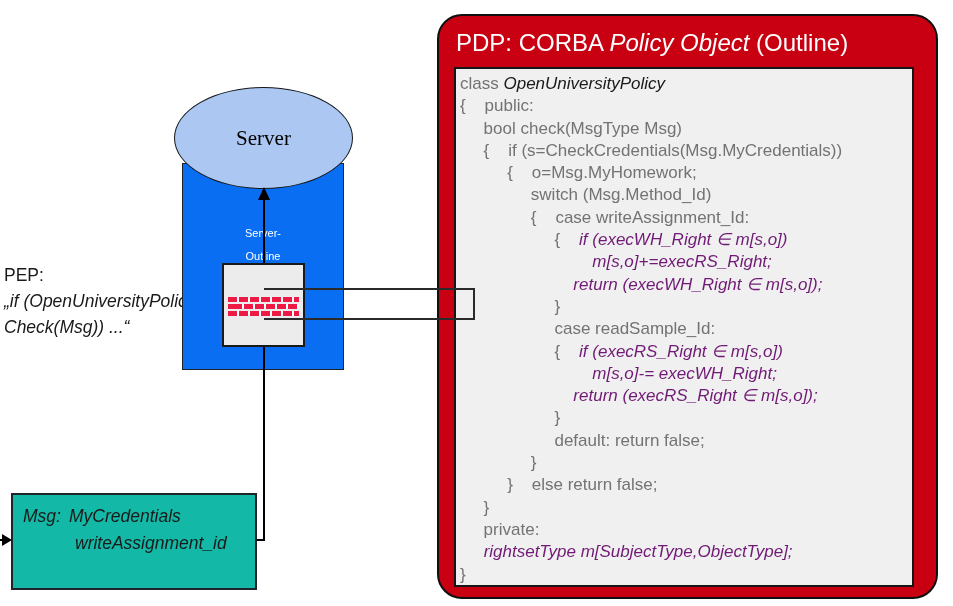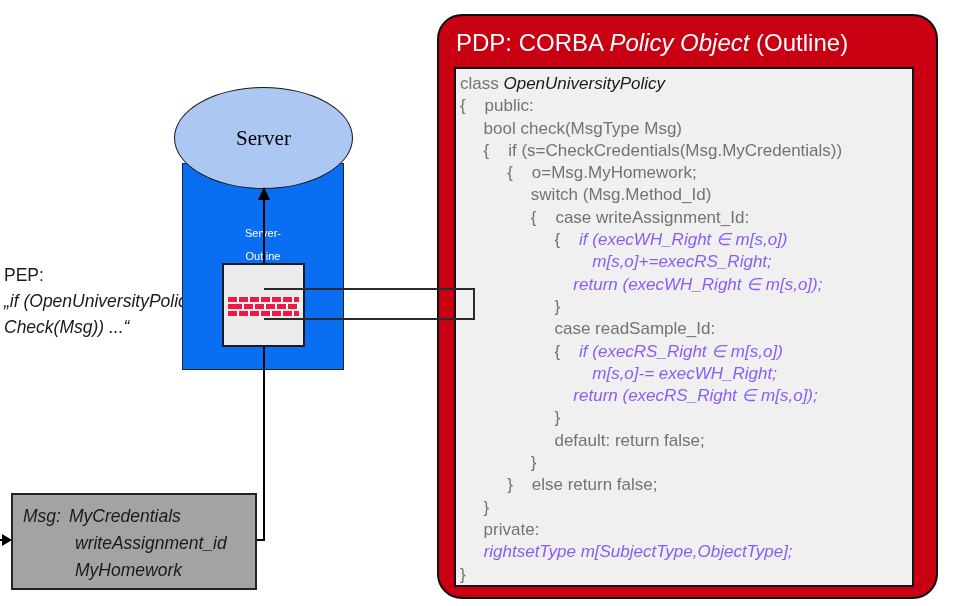--- a/index.html
+++ b/index.html
@@ -45,21 +45,21 @@
     position:absolute;left:258px;top:187px;width:0;height:0;z-index:4;
     border-left:6px solid transparent;border-right:6px solid transparent;border-bottom:13px solid #000;
   }
   .arrowhead-right{
     position:absolute;left:2px;top:534px;width:0;height:0;z-index:2;
     border-top:6px solid transparent;border-bottom:6px solid transparent;border-left:10px solid #000;
   }
   
   .msgbox{
     position:absolute;left:11px;top:493px;width:246px;height:97px;
-    background:#a3a3a3;border:2px solid #20242a;box-sizing:border-box;
+    background:#14b8a6;border:2px solid #20242a;box-sizing:border-box;
     font-style:italic;font-size:17.5px;line-height:27px;padding:8px 0 0 10px;z-index:1;
   }
   .msg-label{display:inline-block;width:46px;font-style:italic;}
   .msg-line.indent{padding-left:52px;font-style:italic;}
   
   .pdp{
     position:absolute;left:437px;top:14px;width:501px;height:585px;
     background:#c80011;border:2px solid #101010;border-radius:25px;box-sizing:border-box;z-index:1;
   }
   .pdp-title{
@@ -68,21 +68,21 @@
   .pdp-title .it{font-style:italic;}
   .codebox{
     position:absolute;left:15px;top:51px;width:460px;height:520px;
     background:#f0f0f0;border:2px solid #161616;box-sizing:border-box;
     padding:4px 2px 0 4px;font-size:17px;line-height:22.3px;
     white-space:pre;overflow:hidden;
   }
   .code-line{white-space:pre;}
   .sg-n{color:#737373;}
   .sg-i{color:#1a1a1a;font-style:italic;}
-  .sg-b{color:#8b5cf6;font-style:italic;}
+  .sg-b{color:#701a75;font-style:italic;}
   
   .pipe{
     position:absolute;left:264px;top:288px;width:211px;height:32px;
     border:2px solid #2a2a2a;border-left:none;background:transparent;
     box-sizing:border-box;z-index:10;
   }
 </style>
 </head>
 <body>
 
@@ -117,21 +117,20 @@
   <div class="vline seg-a"></div>
   <div class="vline seg-b"></div>
   <div class="hline msg-connector"></div>
 
   <div class="hline left-arrow-line"></div>
   <div class="arrowhead-right"></div>
 
   <div class="msgbox">
     <div class="msg-line"><span class="msg-label">Msg:</span><span>MyCredentials</span></div>
     <div class="msg-line indent">writeAssignment_id</div>
-    <div class="msg-line indent">MyHomework</div>
   </div>
 
   <div class="pdp">
     <div class="pdp-title">
       <span>PDP: CORBA </span><span class="it">Policy Object</span><span> (Outline)</span>
     </div>
     <div class="codebox"><div class="code-line"><span class="sg-n">class </span><span class="sg-i">OpenUniversityPolicy</span></div><div class="code-line"><span class="sg-n">{    public:</span></div><div class="code-line"><span class="sg-n">     bool check(MsgType Msg)</span></div><div class="code-line"><span class="sg-n">     {    if (s=CheckCredentials(Msg.MyCredentials))</span></div><div class="code-line"><span class="sg-n">          {    o=Msg.MyHomework;</span></div><div class="code-line"><span class="sg-n">               switch (Msg.Method_Id)</span></div><div class="code-line"><span class="sg-n">               {    case writeAssignment_Id:</span></div><div class="code-line"><span class="sg-n">                    {    </span><span class="sg-b">if (execWH_Right ∈ m[s,o])</span></div><div class="code-line"><span class="sg-n">                            </span><span class="sg-b">m[s,o]+=execRS_Right;</span></div><div class="code-line"><span class="sg-n">                        </span><span class="sg-b">return (execWH_Right ∈ m[s,o]);</span></div><div class="code-line"><span class="sg-n">                    }</span></div><div class="code-line"><span class="sg-n">                    case readSample_Id:</span></div><div class="code-line"><span class="sg-n">                    {    </span><span class="sg-b">if (execRS_Right ∈ m[s,o])</span></div><div class="code-line"><span class="sg-n">                            </span><span class="sg-b">m[s,o]-= execWH_Right;</span></div><div class="code-line"><span class="sg-n">                        </span><span class="sg-b">return (execRS_Right ∈ m[s,o]);</span></div><div class="code-line"><span class="sg-n">                    }</span></div><div class="code-line"><span class="sg-n">                    default: return false;</span></div><div class="code-line"><span class="sg-n">               }</span></div><div class="code-line"><span class="sg-n">          }    else return false;</span></div><div class="code-line"><span class="sg-n">     }</span></div><div class="code-line"><span class="sg-n">     private:</span></div><div class="code-line"><span class="sg-n">     </span><span class="sg-b">rightsetType m[SubjectType,ObjectType];</span></div><div class="code-line"><span class="sg-n">}</span></div></div>
   </div>
 
   <div class="pipe"></div>

